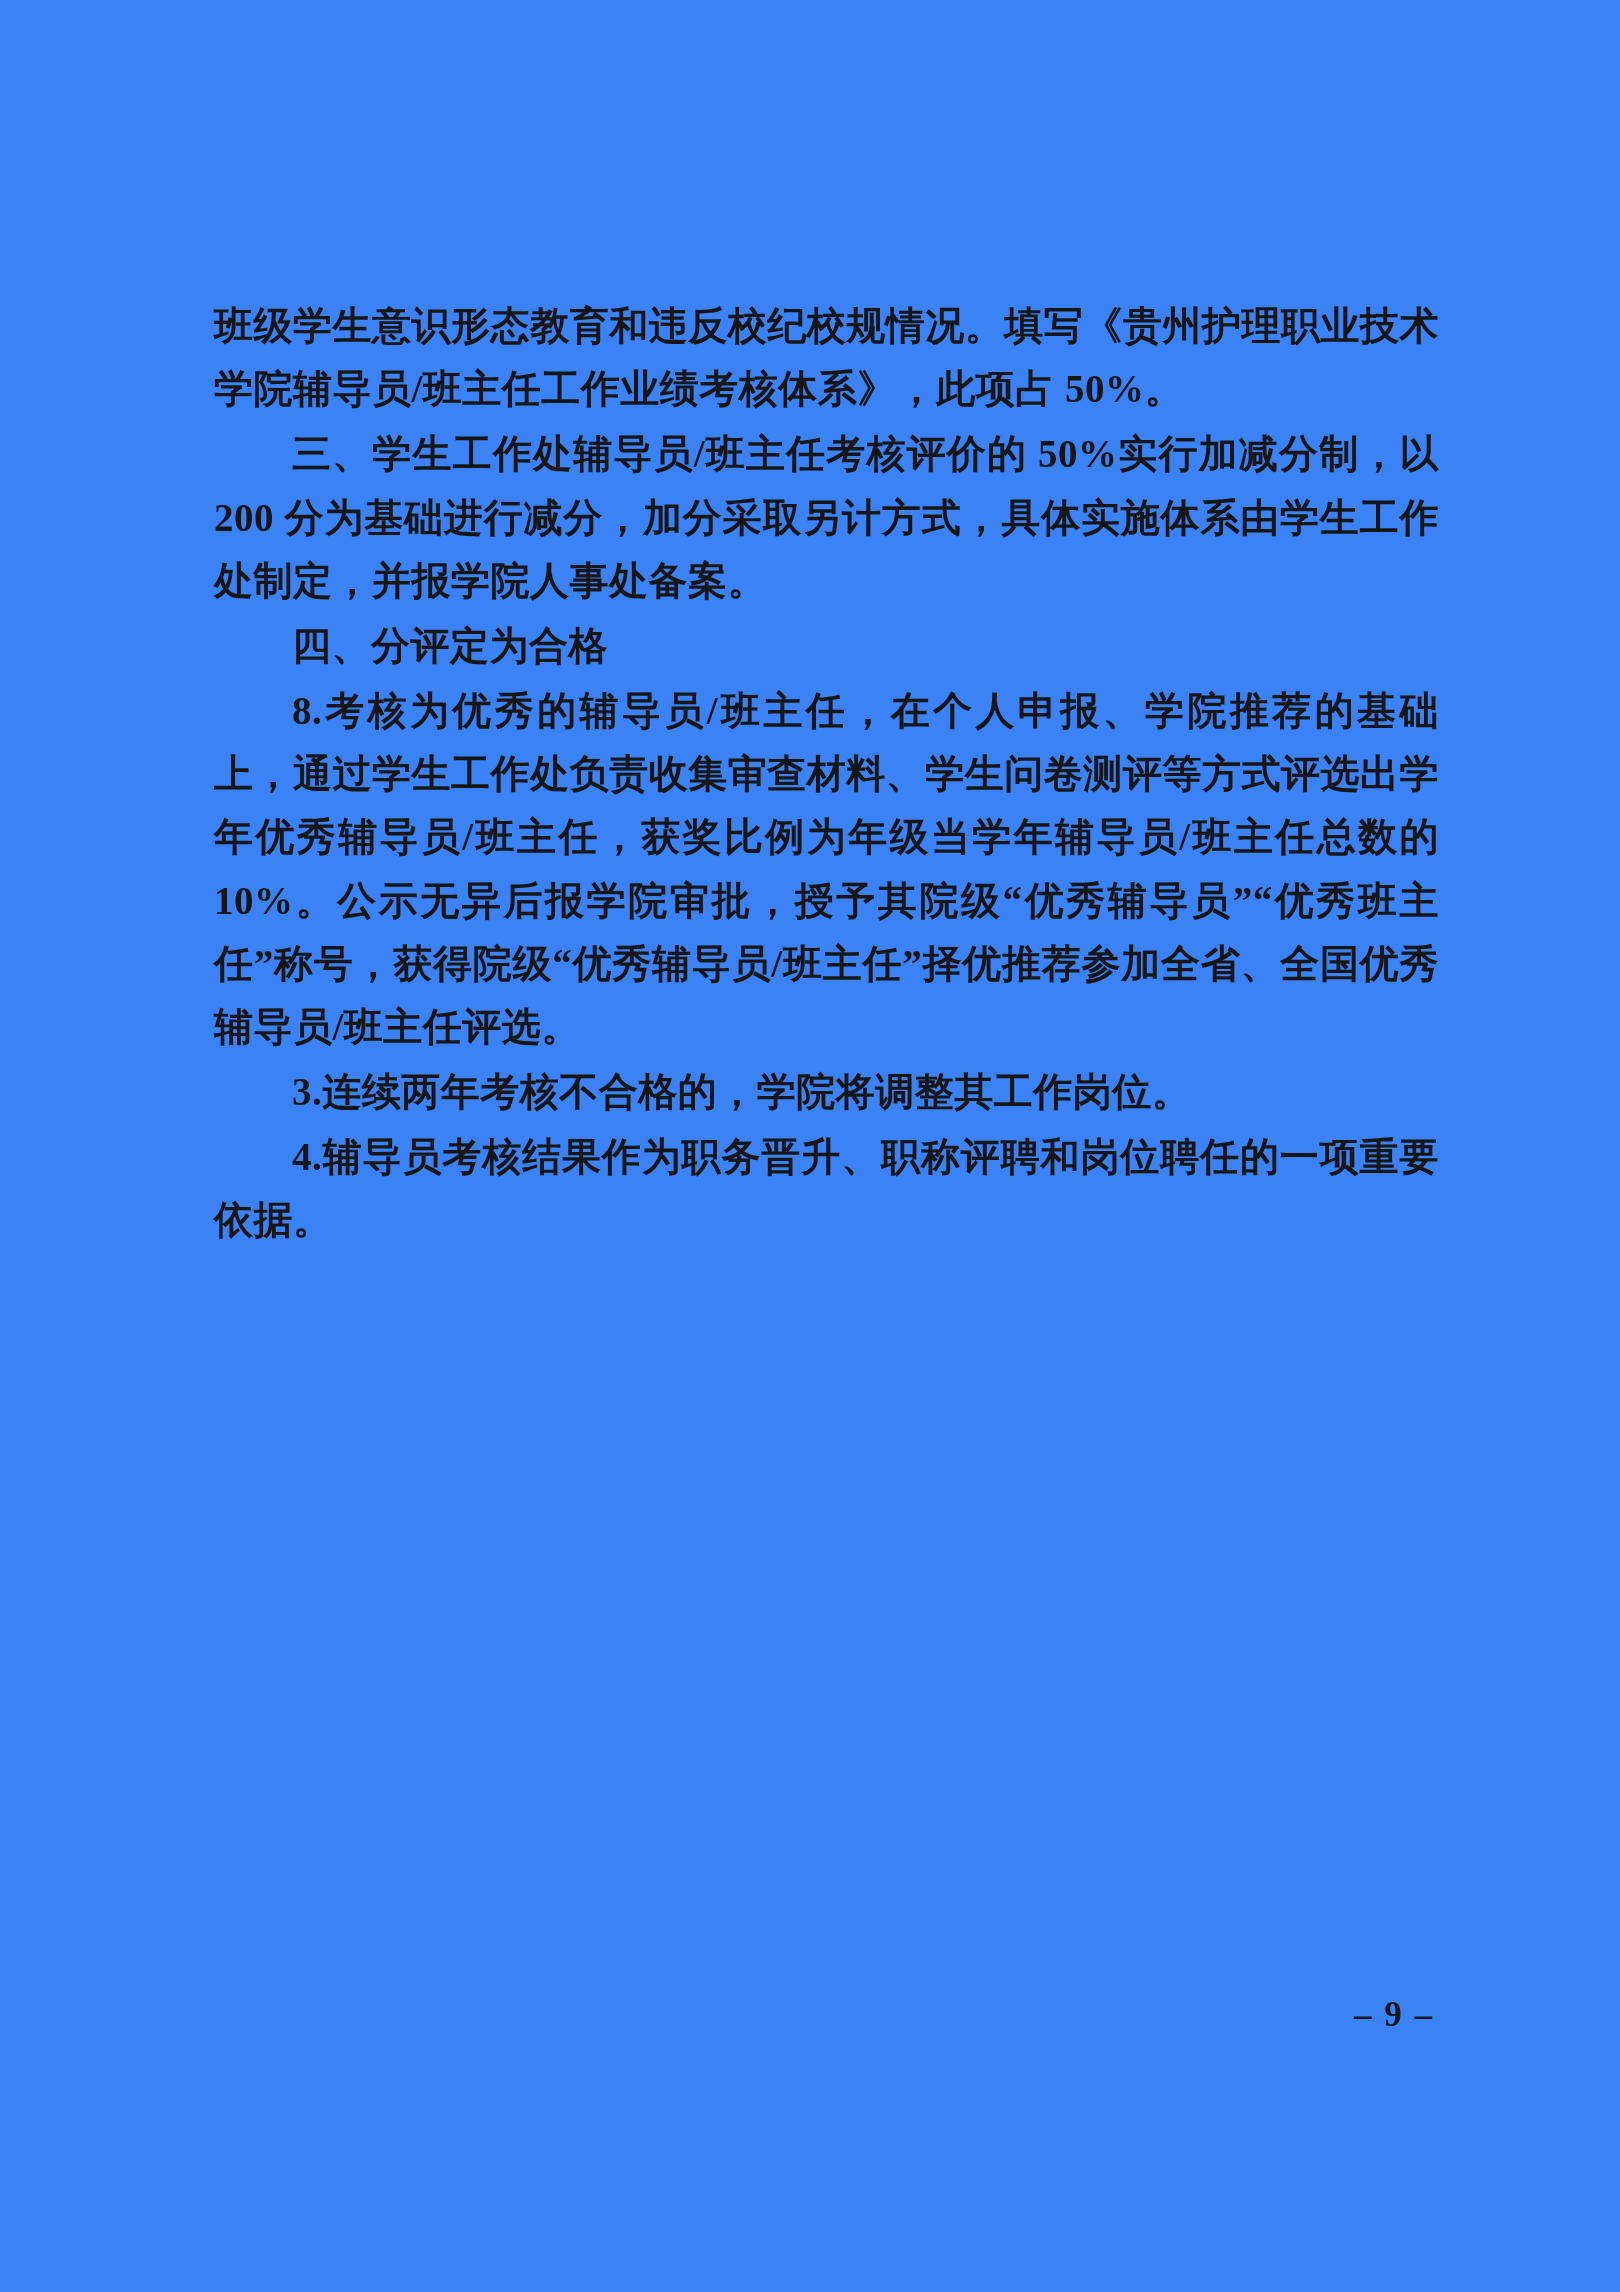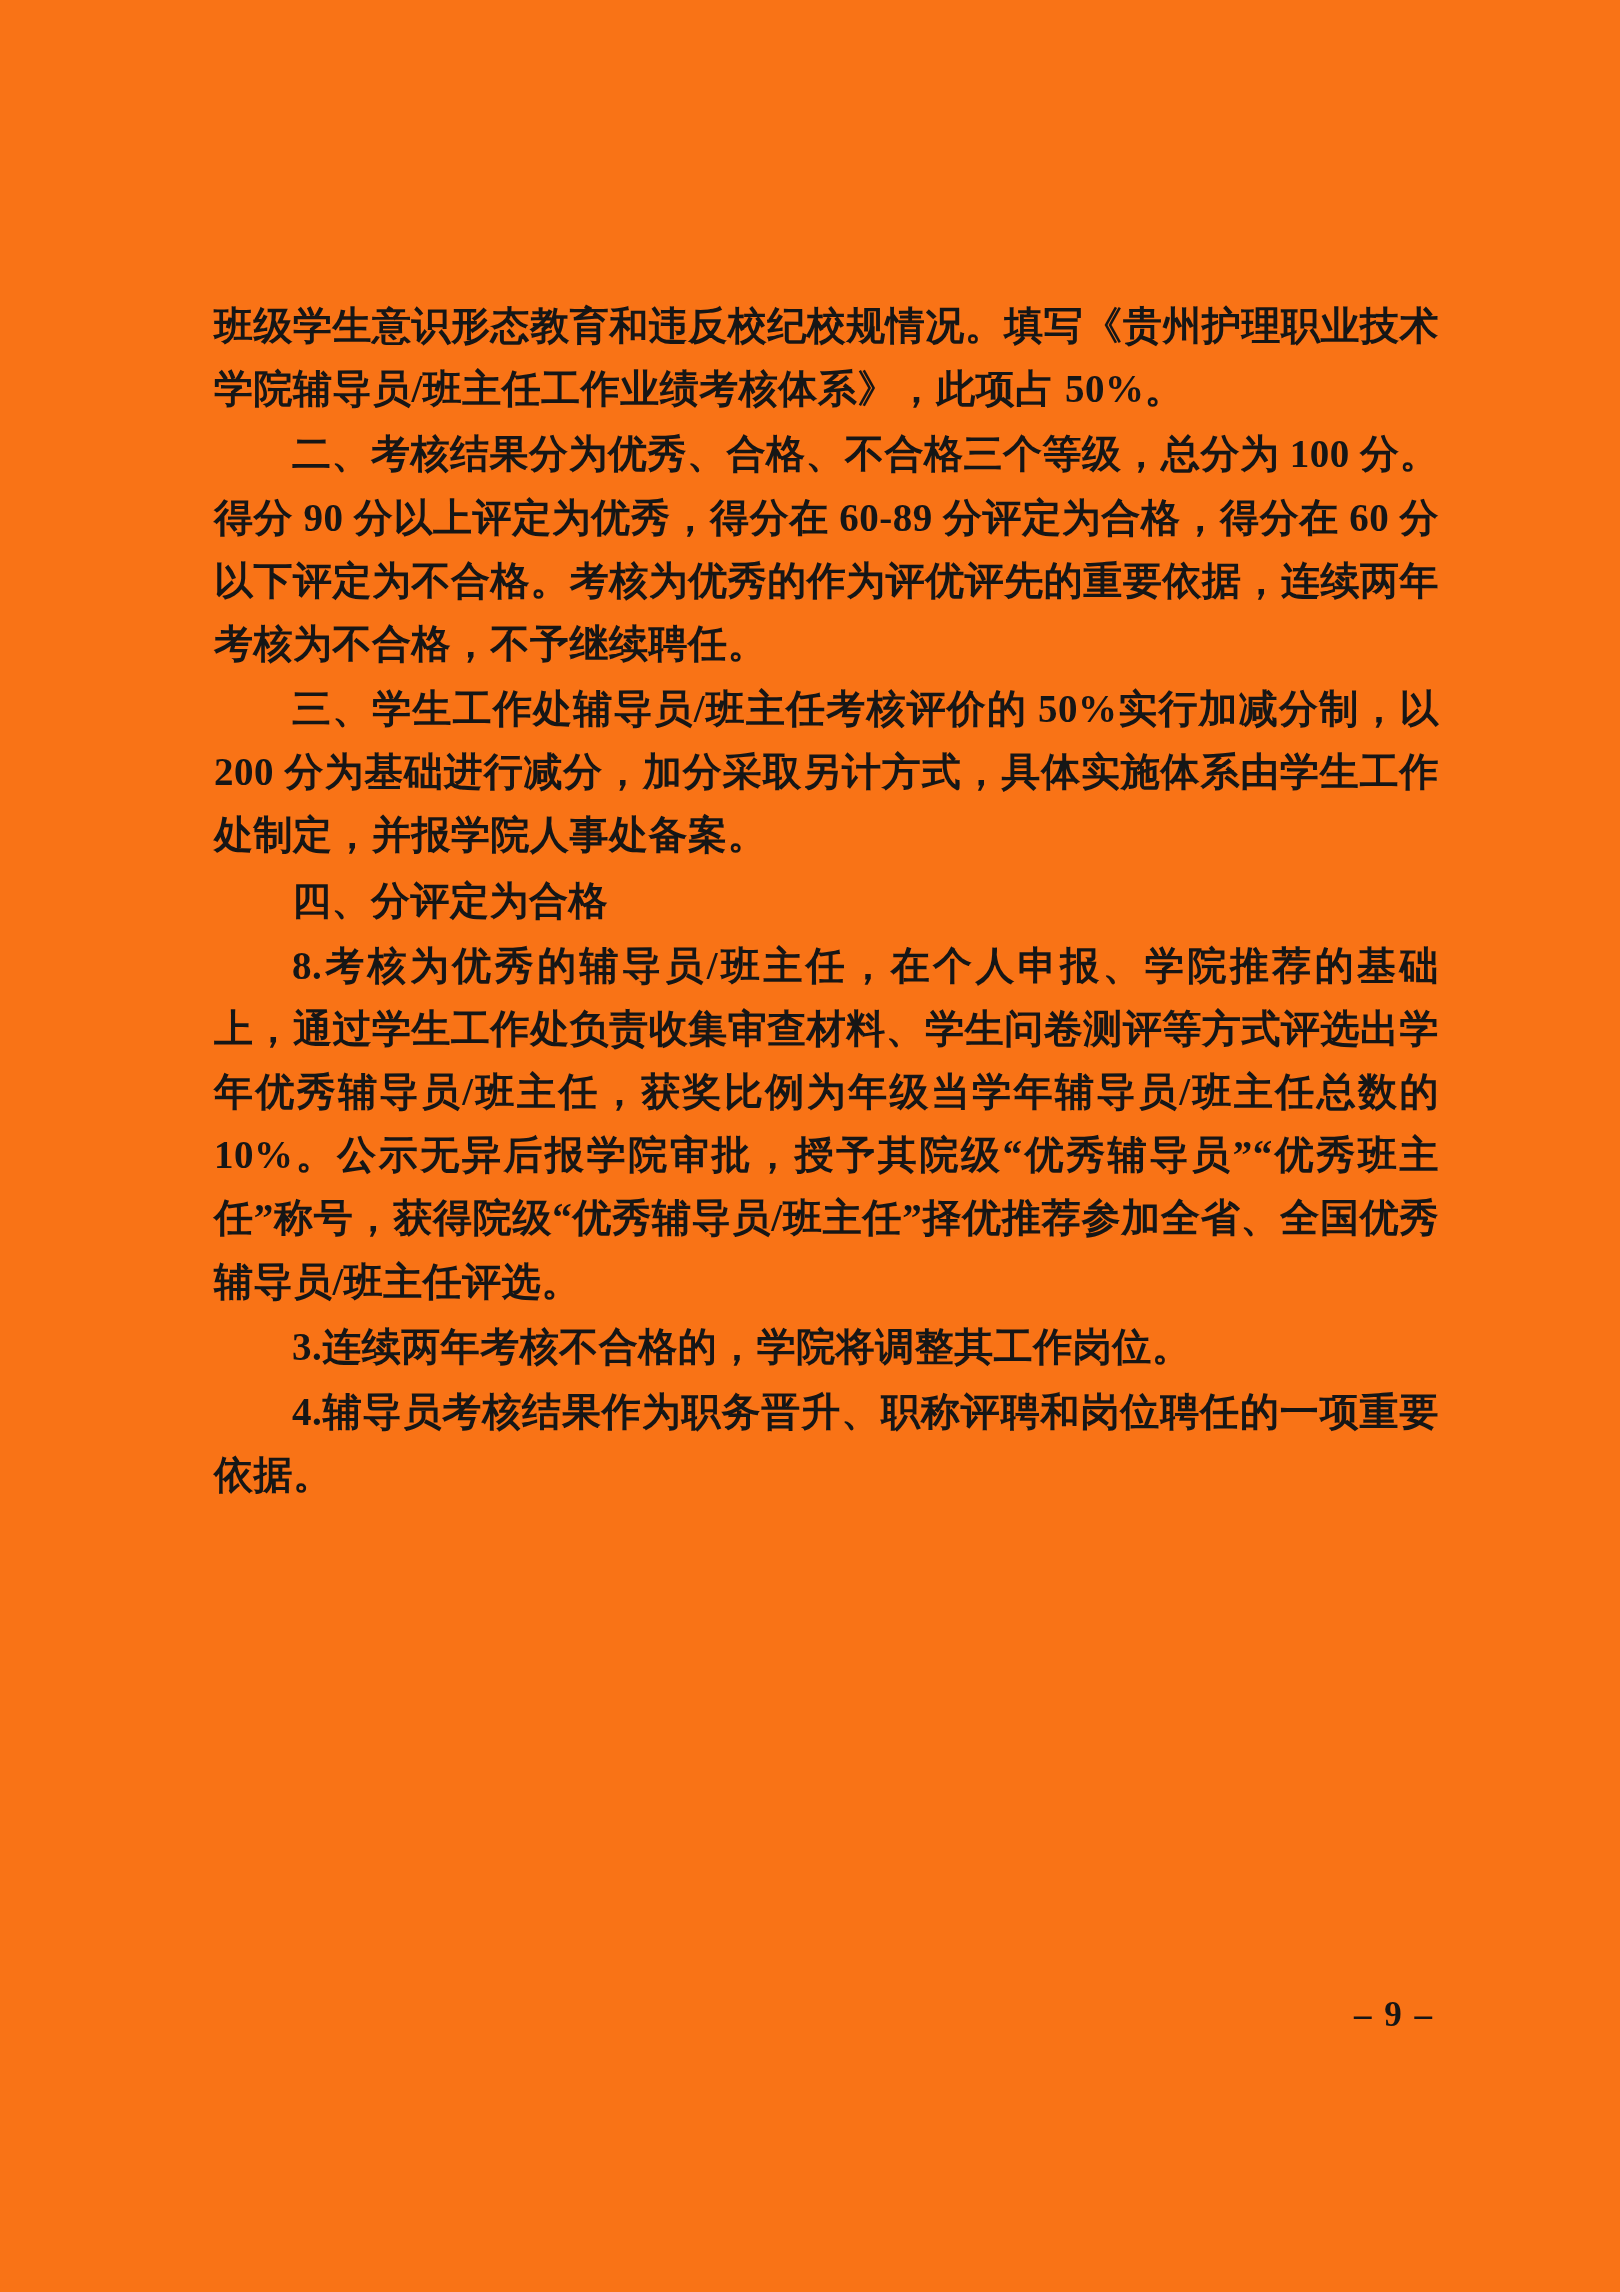--- a/index.html
+++ b/index.html
@@ -14,21 +14,21 @@
     font-family: "Liberation Serif", "DejaVu Serif", serif;
     color: #1a1a1a;
     overflow: hidden;
   }
   .page {
     position: absolute;
     top: 0;
     left: 0;
     width: 1620px;
     height: 2293px;
-    background: #f97316;
+    background: #3b82f6;
   }
   .content {
     position: absolute;
     left: 214px;
     top: 294px;
     width: 1225px;
   }
   .para {
     font-size: 39px;
     line-height: 1.62;
@@ -55,21 +55,20 @@
     color: #161616;
     letter-spacing: 2px;
   }
 </style>
 </head>
 <body>
 
 <div class="page">
   <div class="content">
     <p class="para">班级学生意识形态教育和违反校纪校规情况。填写《贵州护理职业技术学院辅导员/班主任工作业绩考核体系》，此项占 50%。</p>
-    <p class="para indent">二、考核结果分为优秀、合格、不合格三个等级，总分为 100 分。得分 90 分以上评定为优秀，得分在 60-89 分评定为合格，得分在 60 分以下评定为不合格。考核为优秀的作为评优评先的重要依据，连续两年考核为不合格，不予继续聘任。</p>
     <p class="para indent">三、学生工作处辅导员/班主任考核评价的 50%实行加减分制，以 200 分为基础进行减分，加分采取另计方式，具体实施体系由学生工作处制定，并报学院人事处备案。</p>
     <p class="para indent">四、分评定为合格</p>
     <p class="para indent">8.考核为优秀的辅导员/班主任，在个人申报、学院推荐的基础上，通过学生工作处负责收集审查材料、学生问卷测评等方式评选出学年优秀辅导员/班主任，获奖比例为年级当学年辅导员/班主任总数的 10%。公示无异后报学院审批，授予其院级“优秀辅导员”“优秀班主任”称号，获得院级“优秀辅导员/班主任”择优推荐参加全省、全国优秀辅导员/班主任评选。</p>
     <p class="para indent">3.连续两年考核不合格的，学院将调整其工作岗位。</p>
     <p class="para indent">4.辅导员考核结果作为职务晋升、职称评聘和岗位聘任的一项重要依据。</p>
   </div>
   <div class="footer">– 9 –</div>
 </div>
 
 

